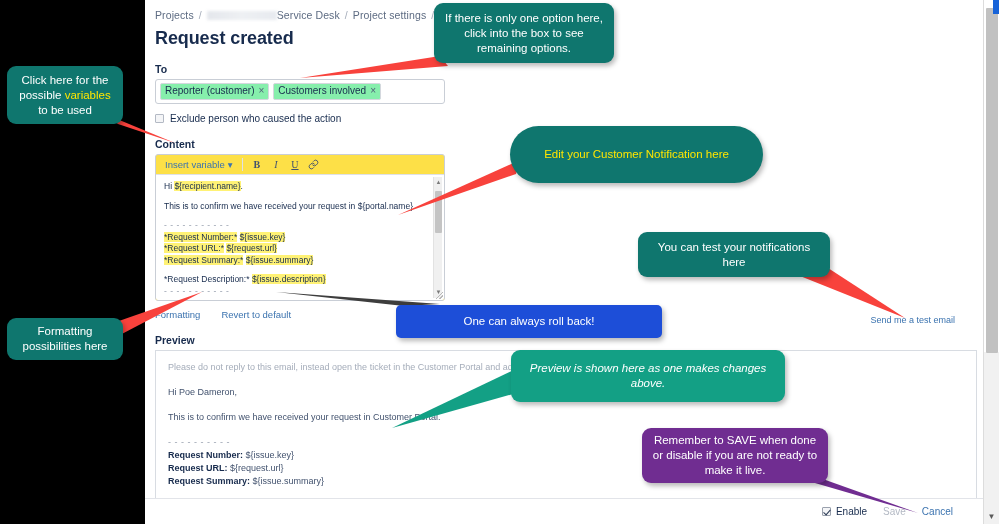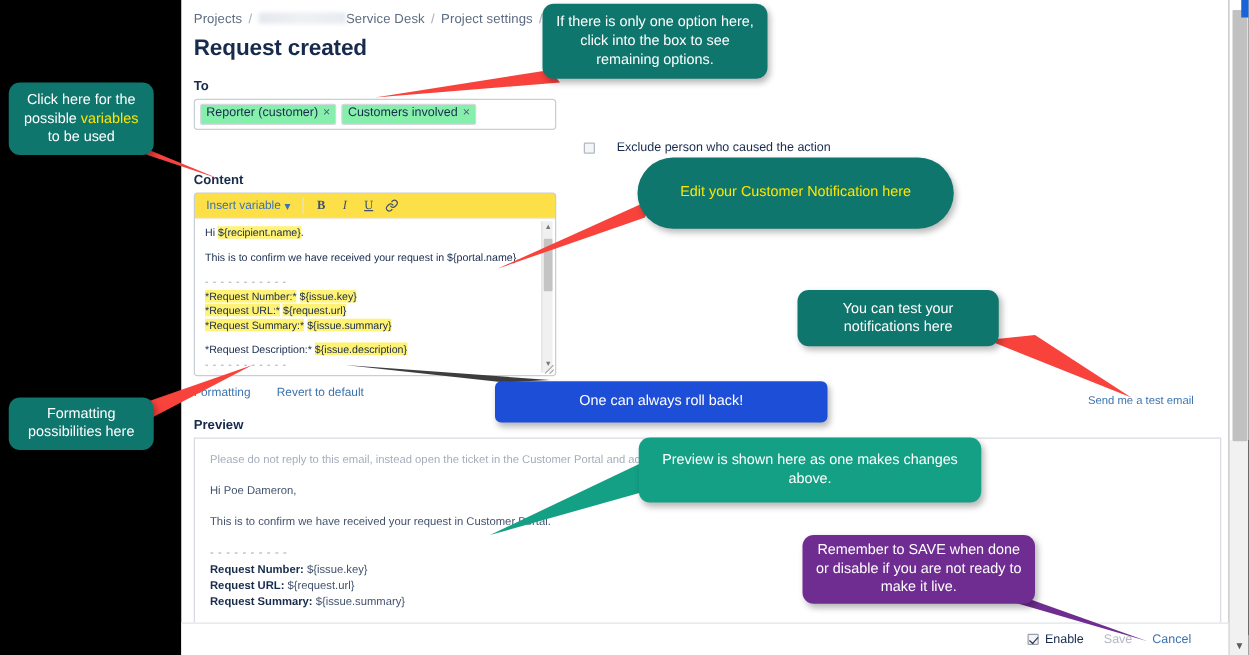--- a/index.html
+++ b/index.html
@@ -93,22 +93,22 @@
     border-radius: 2px;
     padding: 1px 4px 2px 4px;
     line-height: 12px;
     white-space: nowrap;
   }
   .chip .x { color: #505f79; font-size: 10px; cursor: pointer; }
 
   
   .cb-row {
     display: flex; align-items: center;
-    gap: 17px; margin-top: 9px;
-    font-size: 10px; color: #172b4d; justify-content: center;
+    gap: 6px; margin-top: 9px;
+    font-size: 10px; color: #172b4d;
   }
   .cb {
     width: 9px; height: 9px;
     border: 1px solid #b3b9c4;
     background: #f4f5f7;
     border-radius: 1px;
     display: inline-block;
   }
 
   
@@ -303,31 +303,31 @@
     text-align: center;
     display: flex;
     align-items: center;
     justify-content: center;
     padding: 7px 10px;
     box-shadow: 2px 3px 5px rgba(0,0,0,.28);
     z-index: 40;
   }
   .callout.red    { background: #0f766e; }
   .callout.dark   { background: #1d4ed8; border-radius: 5px; }
-  .callout.teal   { background: #13a085; }
+  .callout.teal   { background: #13a085; font-style: italic; }
   .callout.purple { background: #702d91; }
   .callout .yel { color: #ffe600; }
 
   
   .tail { position: absolute; z-index: 39; }
 
   .c1 { left: 7px;  top: 66px;  width: 116px; height: 58px; }
   .c2 { left: 434px; top: 3px;  width: 180px; height: 60px; }
   .c3 { left: 510px; top: 126px; width: 253px; height: 57px; border-radius: 29px;}
-  .c4 { left: 638px; top: 232px; width: 161px; height: 45px; }
+  .c4 { left: 638px; top: 232px; width: 192px; height: 45px; }
   .c5 { left: 396px; top: 305px; width: 266px; height: 33px; }
   .c6 { left: 511px; top: 350px; width: 274px; height: 52px; }
   .c7 { left: 642px; top: 428px; width: 186px; height: 55px; }
   .c8 { left: 7px;  top: 318px; width: 116px; height: 42px; }
 </style>
 </head>
 <body>
 
 <div id="screen">
 

